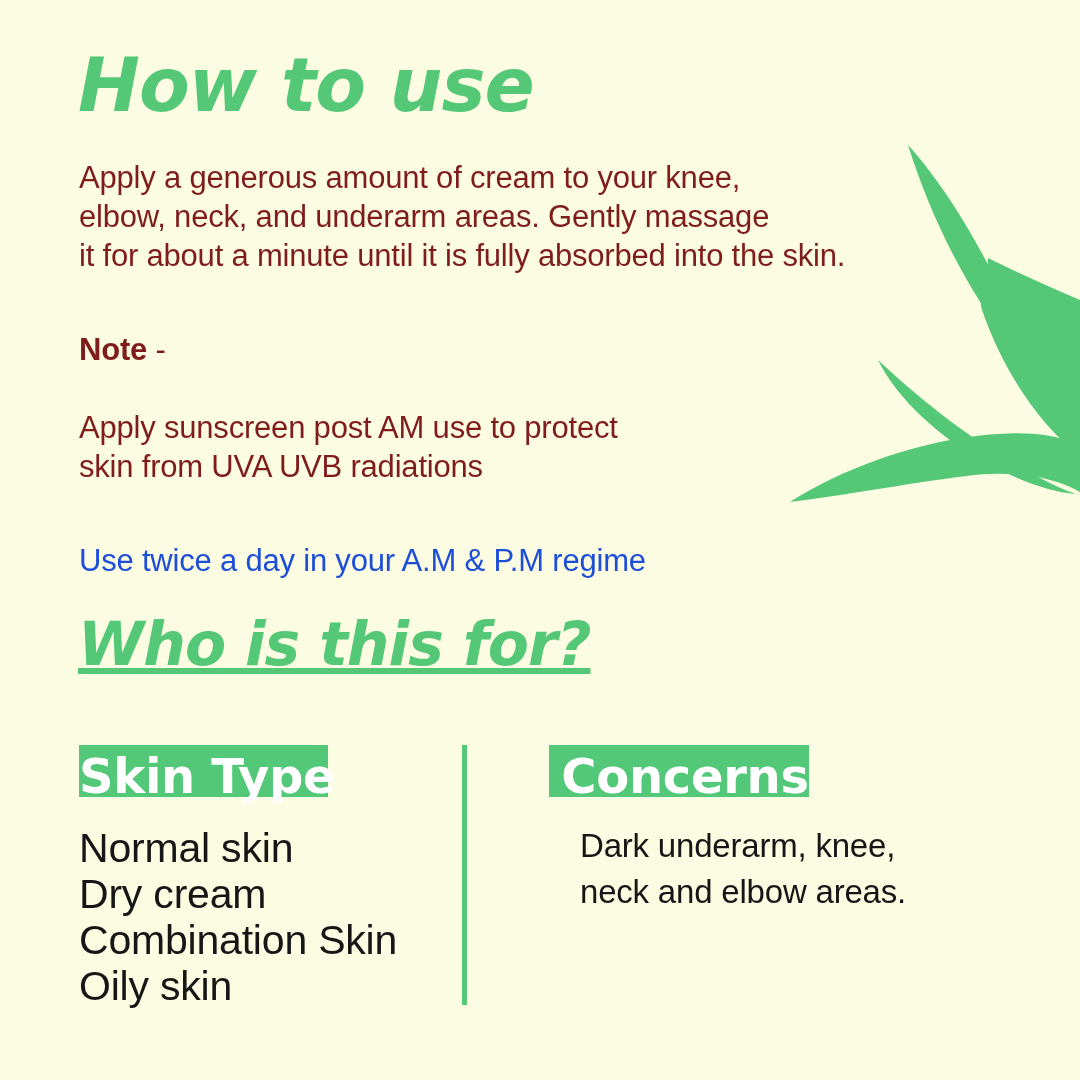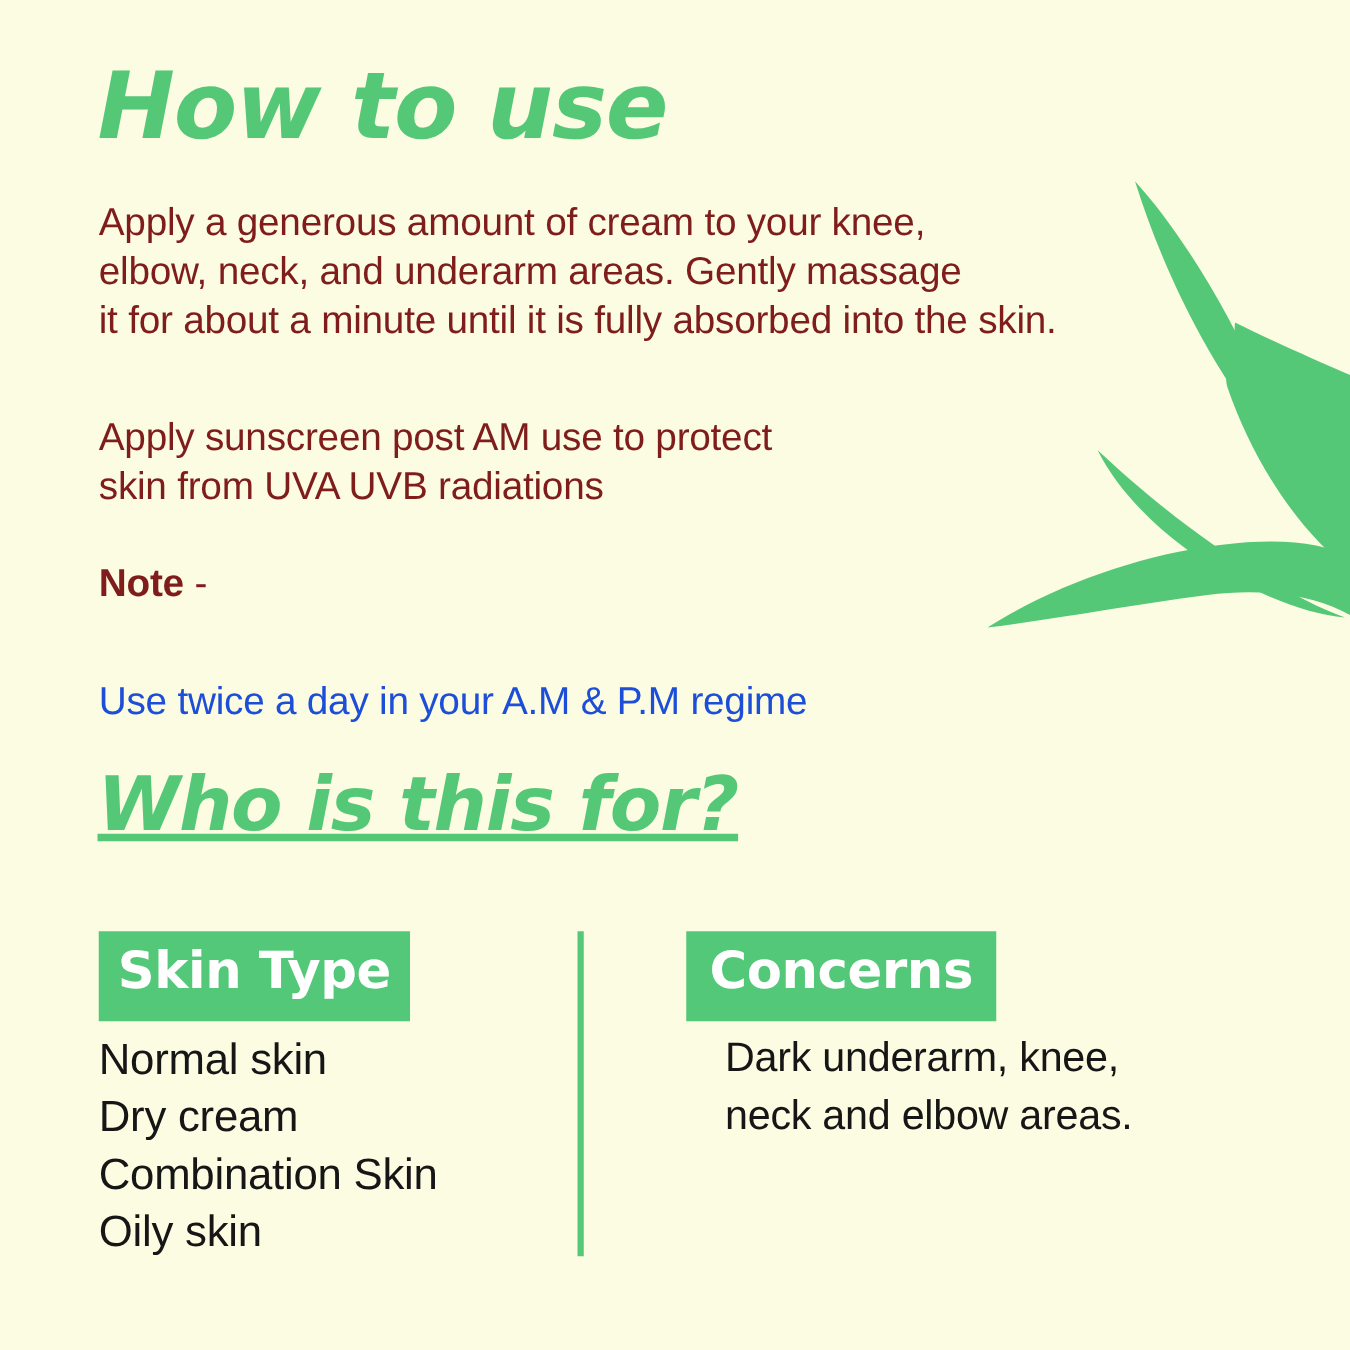--- a/index.html
+++ b/index.html
@@ -90,48 +90,49 @@
   #audience {
     position: absolute;
     left: 0;
     top: 745px;
     width: 1080px;
     height: 290px;
   }
   .badge {
     position: absolute;
     top: 0;
-    height: 72px;
+    height: 52px;
     background: #52c878;
     color: #ffffff;
     font-family: "DejaVu Sans", sans-serif;
     font-weight: 700;
-    font-size: 41px;
+    font-size: 48px;
     line-height: 62px;
     text-align: center;
     letter-spacing: -0.3px;
     white-space: nowrap;
   }
   #badge-skin-type {
     left: 79px;
     width: 249px;
   }
   #badge-concerns {
     left: 549px;
     width: 248px;
+    padding-left: 12px;
   }
   .audience-list {
     position: absolute;
     top: 80px;
     margin: 0;
     padding: 0;
     list-style: none;
     color: #161616;
     font-family: "Liberation Sans", sans-serif;
-    font-size: 35px;
+    font-size: 41px;
     line-height: 46px;
     letter-spacing: -0.2px;
     white-space: nowrap;
   }
   #skin-type-list { left: 79px; }
   #concerns-text {
     position: absolute;
     top: 78px;
     left: 580px;
     color: #161616;
@@ -170,23 +171,23 @@
     <path d="M252 328 C270 358, 288 384, 300 398 L300 350 C286 344, 268 336, 252 328 Z" fill="#55c878"></path>
   </svg>
 
   <div class="heading" id="heading-how">How to use</div>
 
   <div class="body-text" id="usage-paragraph">Apply a generous amount of cream to your knee,
 elbow, neck, and underarm areas. Gently massage
 it for about a minute until it is fully absorbed into the skin.</div>
 
   <div class="body-text" id="note-block">
+    <div><span id="note-label">Note</span><span> -</span></div>
     <div>Apply sunscreen post AM use to protect
 skin from UVA UVB radiations</div>
-    <div><span id="note-label">Note</span><span> -</span></div>
   </div>
 
 
   <div id="when-subtitle">Use twice a day in your A.M &amp; P.M regime</div>
 
   <div class="heading" id="heading-who">Who is this for?</div>
 
   <div id="audience">
 
     <div class="badge" id="badge-skin-type">Skin Type</div>

